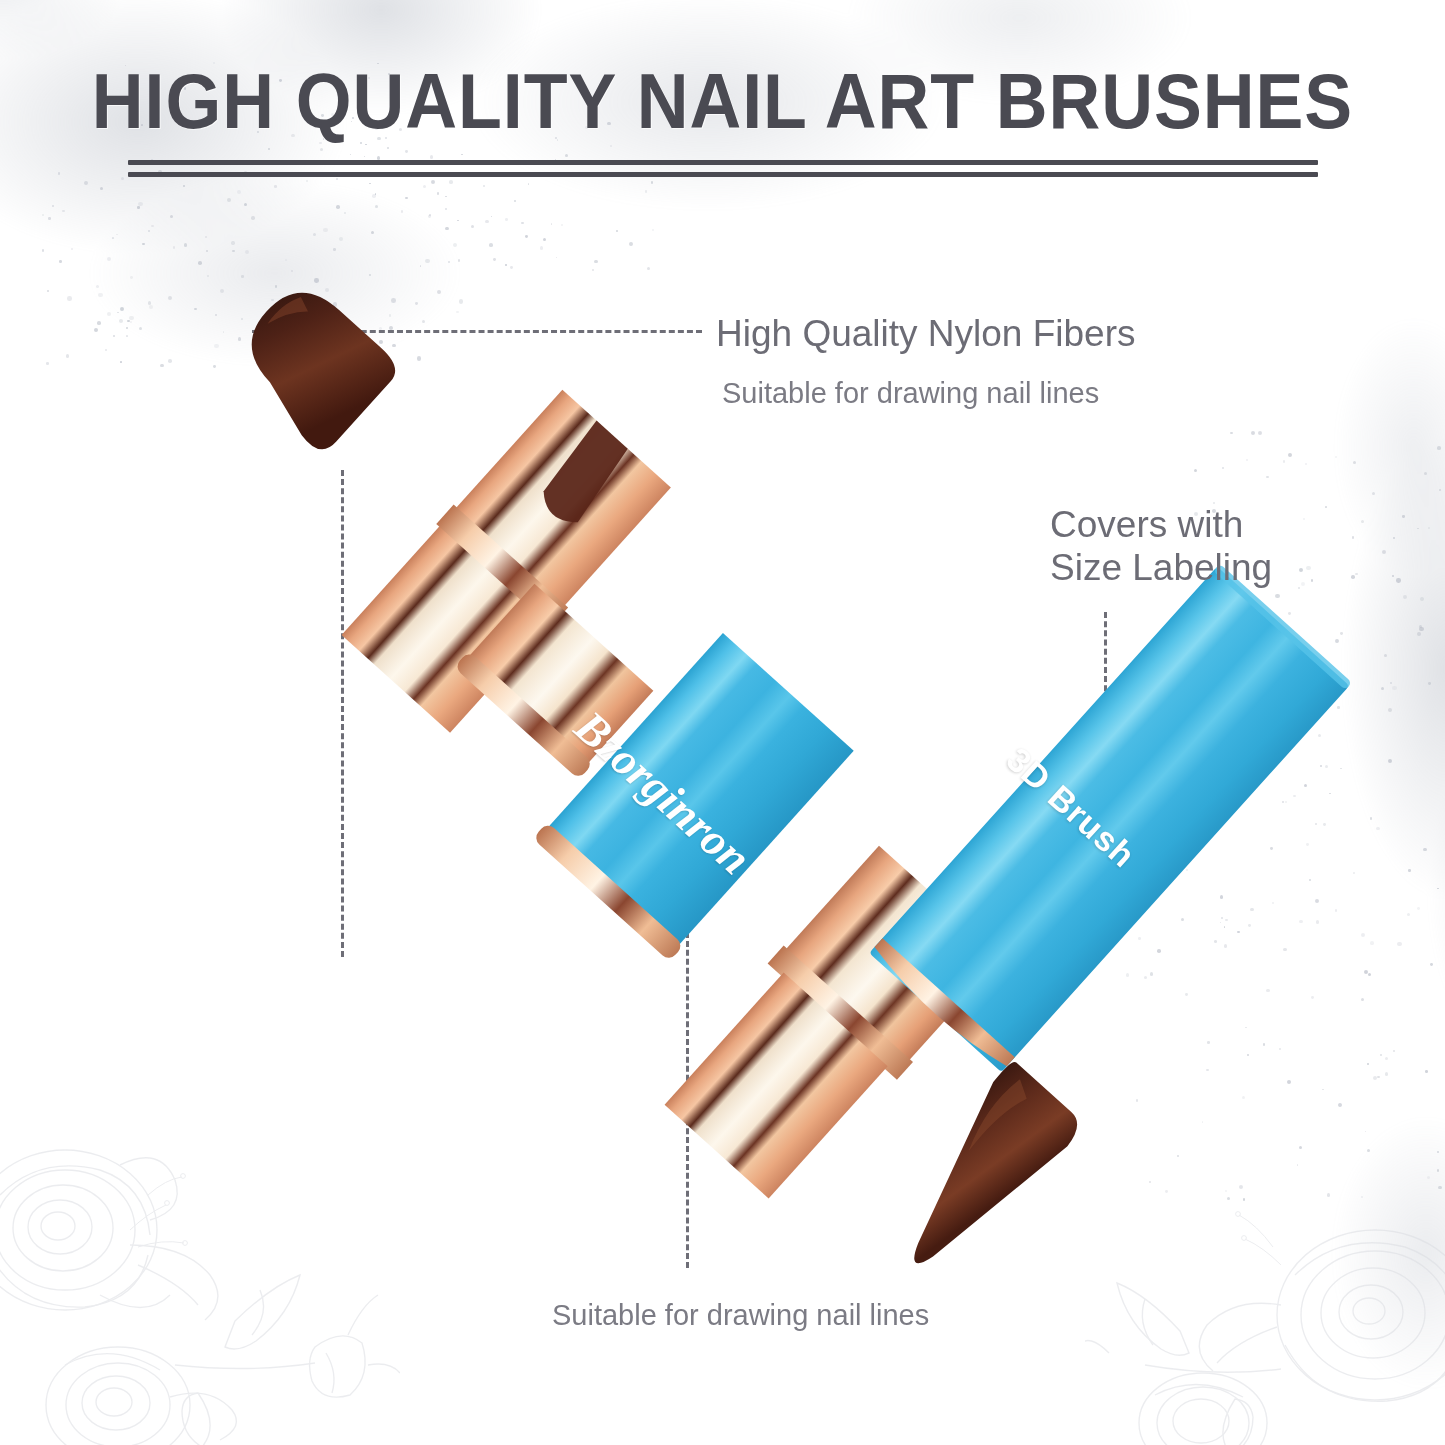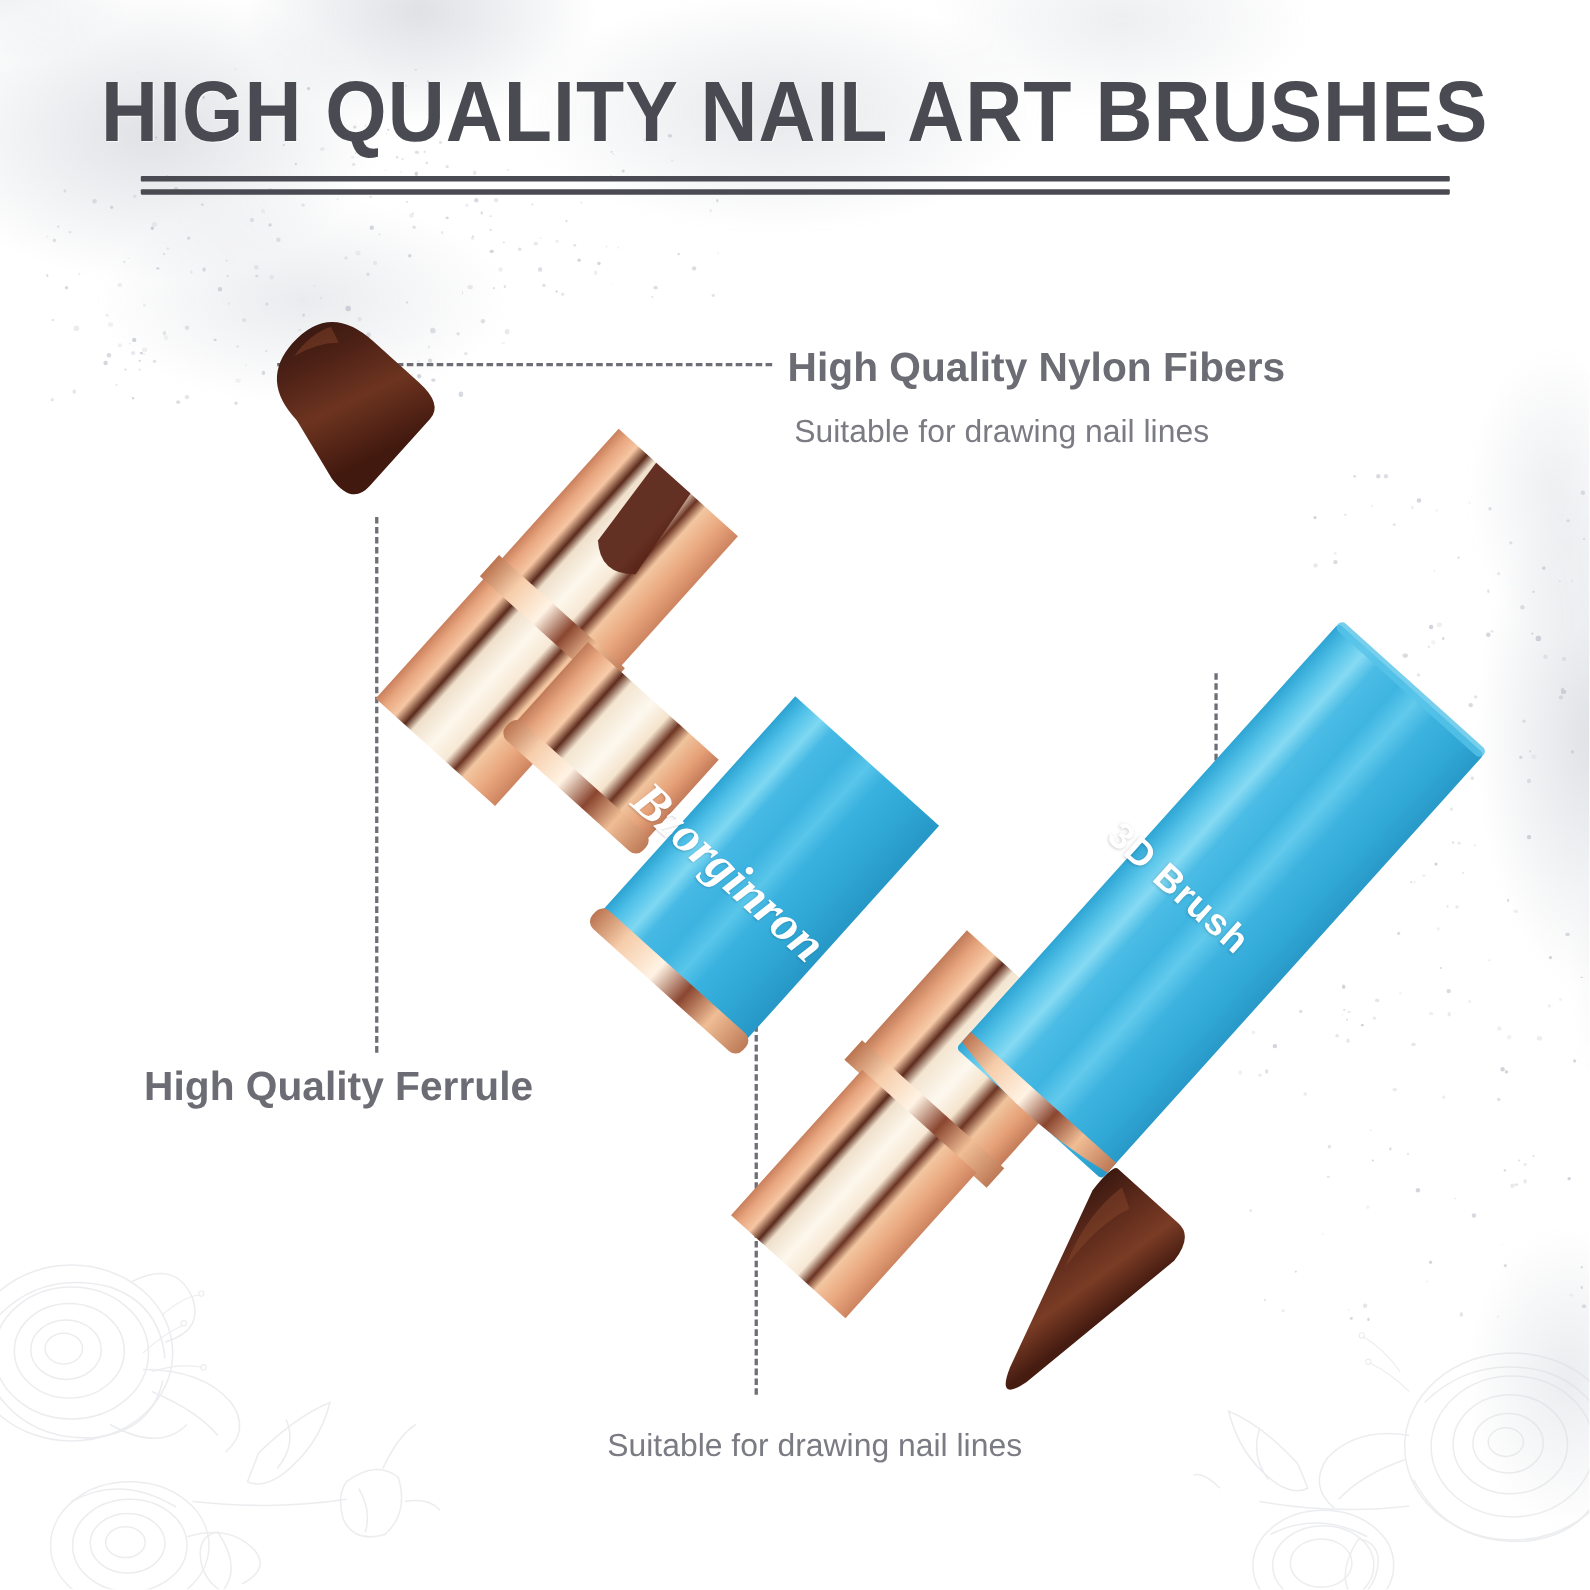--- a/index.html
+++ b/index.html
@@ -72,21 +72,21 @@
     line-height:1.0;
     text-shadow:1px 1px 0 rgba(255,255,255,0.7);
   }
   .rules { margin:20px auto 0; width:1190px; }
   .rule { height:5px; background:#4a4a52; border-radius:1px; }
   .rule.second { margin-top:7px; height:5px; }
 
   
   .callout { position:absolute; }
   .callout .c-title {
-    font-weight:bold;
+    font-weight:normal;
     color:#6c6c75;
     line-height:1.16;
     white-space:pre-line;
   }
   .callout .c-sub {
     color:#7b7b84;
     font-weight:normal;
     line-height:1.2;
   }
 
@@ -768,22 +768,25 @@
     <span style="display:inline-block; font-family:'Liberation Sans', sans-serif;
                  font-weight:bold; font-size:34px; color:#ffffff; letter-spacing:1px;
                  text-shadow:0 1px 3px rgba(0,0,0,0.20); white-space:nowrap;">3D Brush</span>
   </div>
 
   <div class="callout" id="callout-nylon">
     <div class="c-title">High Quality Nylon Fibers</div>
     <div class="c-sub">Suitable for drawing nail lines</div>
   </div>
 
+  <div class="callout" id="callout-covers">
+    <div class="c-title">Covers with
+Size Labeling</div>
+  </div>
 
   <div class="callout" id="callout-ferrule">
-    <div class="c-title">High Quality Ferrule</div>
   </div>
 
   <div class="callout" id="callout-grip">
     <div class="c-sub">Suitable for drawing nail lines</div>
   </div>
 
 </div>
 
 </body></html>

